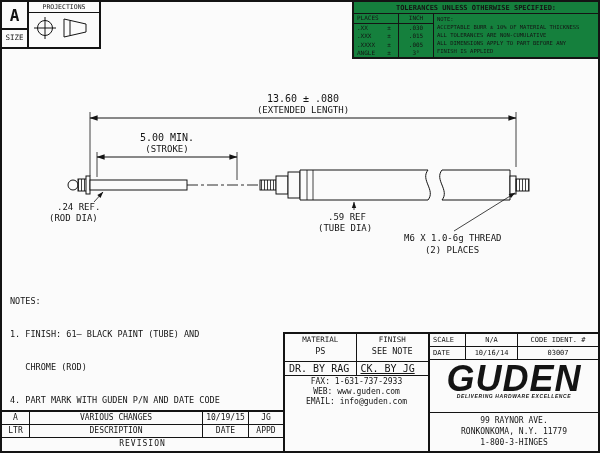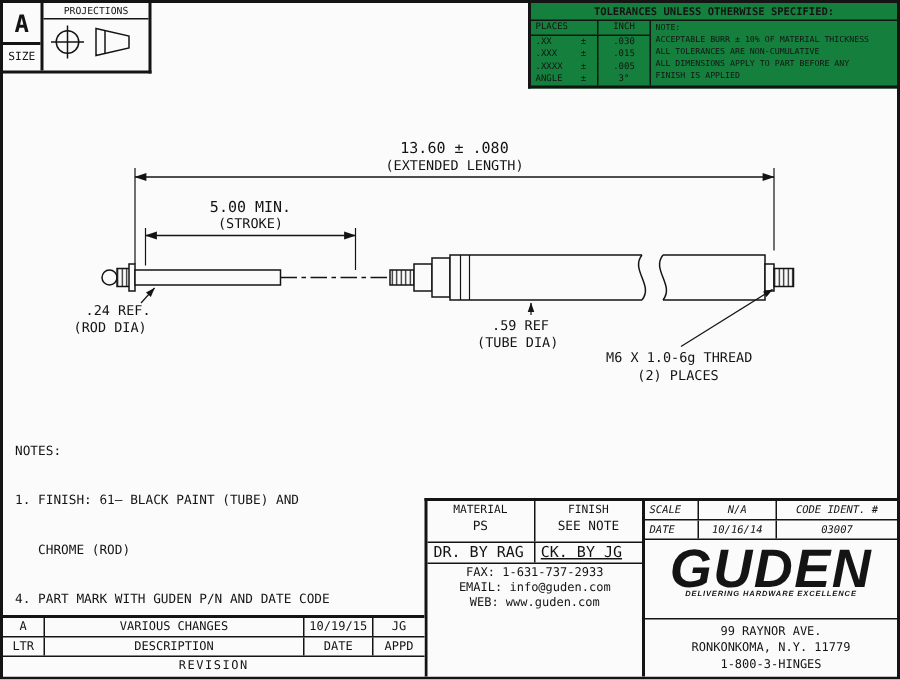--- a/index.html
+++ b/index.html
@@ -45,21 +45,21 @@
   .tb-matfin { height:28px; border-bottom:1px solid #141414; display:flex; }
   .tb-mat { width:50%; border-right:1px solid #141414; text-align:center; }
   .tb-fin { width:50%; text-align:center; }
   .tb-matfin .lbl { font-size:7.5px; padding-top:1px; }
   .tb-matfin .val { font-size:8.5px; padding-top:2px; }
   .tb-drck { height:14px; border-bottom:1px solid #141414; display:flex; font-size:10px; line-height:13px; }
   .tb-dr { width:50%; border-right:1px solid #141414; padding-left:4px; }
   .tb-ck { width:50%; padding-left:4px;text-decoration:underline; }
   .tb-contact { flex:1; font-size:8px; line-height:10px; text-align:center; padding-top:1px; }
   .tb-right { flex:1; display:flex; flex-direction:column; }
-  .tb-siderow { height:13px; display:flex; border-bottom:1px solid #141414; font-size:7px; line-height:12px;font-style:italic; }
+  .tb-siderow { height:13px; display:flex; border-bottom:1px solid #141414; font-size:7px; line-height:12px; }
   .sc1 { width:36px; border-right:1px solid #141414; padding-left:3px; }
   .sc2 { width:52px; border-right:1px solid #141414; text-align:center; }
   .sc3 { flex:1; text-align:center; }
   .tb-logo { flex:1; text-align:center; border-bottom:1px solid #141414; overflow:hidden; }
   .guden { font-family:"Liberation Sans", sans-serif; font-weight:bold; font-style:italic; font-size:36px; letter-spacing:1px; margin-top:5px; line-height:28px; }
   .tagline { font-family:"Liberation Sans", sans-serif; font-weight:bold; font-style:italic; font-size:5px; letter-spacing:0.6px; }
   .tb-address { height:38px; font-size:8px; line-height:11px; text-align:center; padding-top:2px; }
 
   
   .rev { position:absolute; left:0; bottom:0; width:281px; height:41px; border-top:2px solid #141414; display:flex; flex-direction:column; background:#fbfbfb; }
@@ -219,22 +219,22 @@
           <div class="lbl">FINISH</div>
           <div class="val">SEE NOTE</div>
         </div>
       </div>
       <div class="tb-drck">
         <div class="tb-dr">DR. BY RAG</div>
         <div class="tb-ck">CK. BY JG</div>
       </div>
       <div class="tb-contact">
         <div>FAX: 1-631-737-2933</div>
+        <div>WEB: www.guden.com</div>
         <div>EMAIL: info@guden.com</div>
-        <div>WEB: www.guden.com</div>
       </div>
     </div>
     <div class="tb-right">
       <div class="tb-siderow">
         <div class="sc1">SCALE</div>
         <div class="sc2">N/A</div>
         <div class="sc3">CODE IDENT. #</div>
       </div>
       <div class="tb-siderow">
         <div class="sc1">DATE</div>

